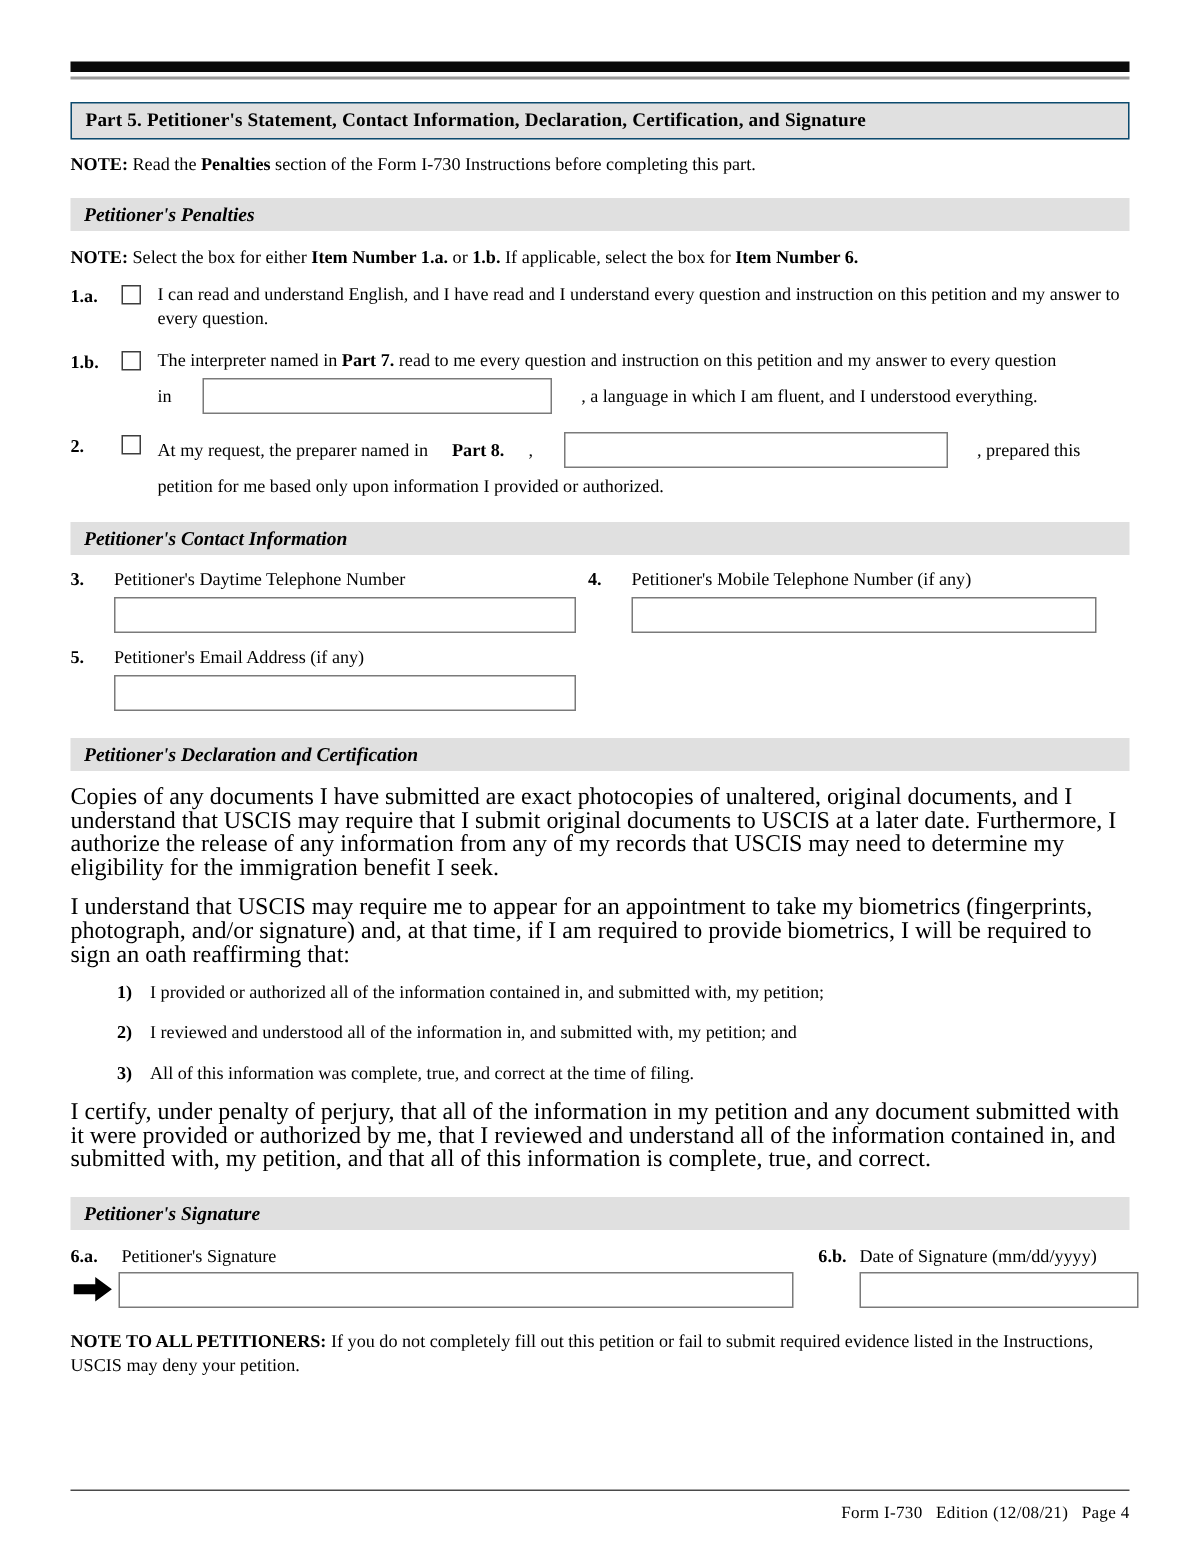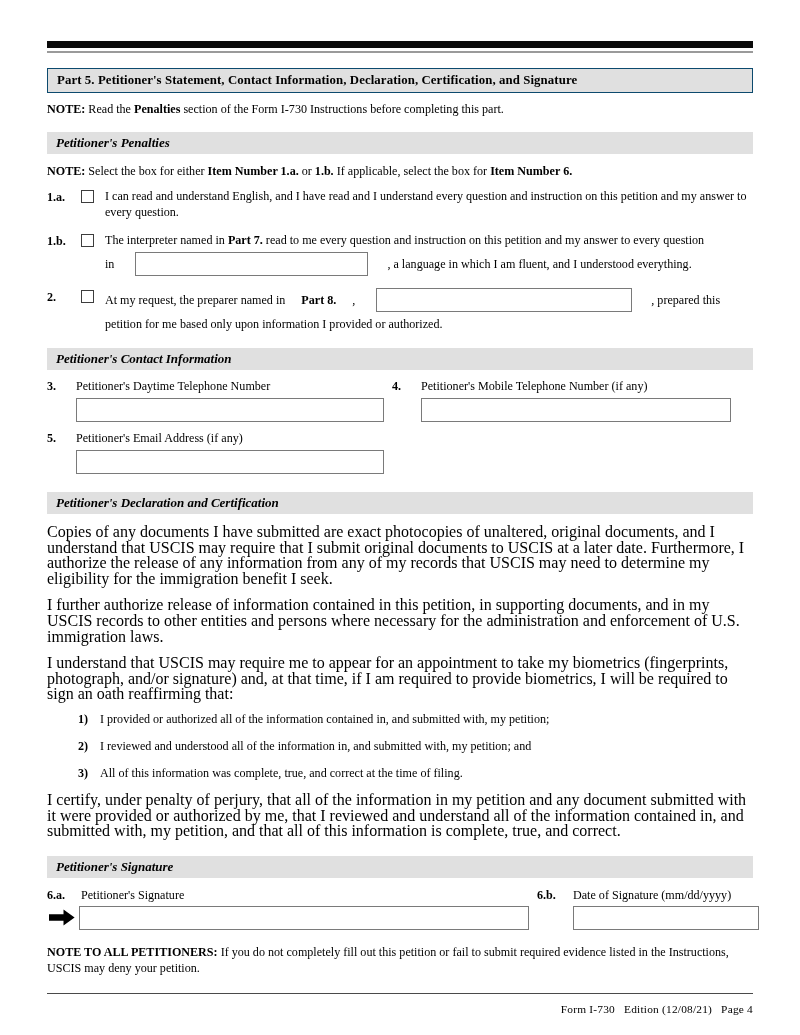--- a/index.html
+++ b/index.html
@@ -154,21 +154,21 @@
   .sig-num { width: 34px; flex: 0 0 34px; font-weight: bold; }
   .sig-field-row { display: flex; align-items: center; margin-top: 3px; }
   .arrow-icon {
     width: 30px;
     flex: 0 0 30px;
     display: flex;
     align-items: center;
     justify-content: flex-start;
     padding-left: 2px;
   }
-  .sig-right { flex: 1 1 auto; }
+  .sig-right { flex: 1 1 auto; text-align: center; }
   .sig-right .sig-num { width: 36px; flex: 0 0 36px; }
 
   
   .footer-rule {
     position: absolute;
     left: 47px;
     right: 47px;
     bottom: 41px;
     height: 1px;
     background: #4a4a4a;
@@ -270,21 +270,20 @@
         <div class="inbox ci-field" style="width:308px;"></div>
       </div>
     </div>
   </div>
 
   <div class="sec-header" style="margin-top:18px;">
     <span>Petitioner's Declaration and Certification</span>
   </div>
 
   <div class="para" style="margin-top:10px;">Copies of any documents I have submitted are exact photocopies of unaltered, original documents, and I understand that USCIS may require that I submit original documents to USCIS at a later date.  Furthermore, I authorize the release of any information from any of my records that USCIS may need to determine my eligibility for the immigration benefit I seek.</div>
-  <div class="para" style="margin-top:11px;">I further authorize release of information contained in this petition, in supporting documents, and in my USCIS records to other entities and persons where necessary for the administration and enforcement of U.S. immigration laws.</div>
   <div class="para" style="margin-top:11px;">I understand that USCIS may require me to appear for an appointment to take my biometrics (fingerprints, photograph, and/or signature) and, at that time, if I am required to provide biometrics, I will be required to sign an oath reaffirming that:</div>
 
   <div class="sublist">
     <div class="sub-item">
       <div class="sub-num">1)</div>
       <div>I provided or authorized all of the information contained in, and submitted with, my petition;</div>
     </div>
     <div class="sub-item">
       <div class="sub-num">2)</div>
       <div>I reviewed and understood all of the information in, and submitted with, my petition; and</div>

